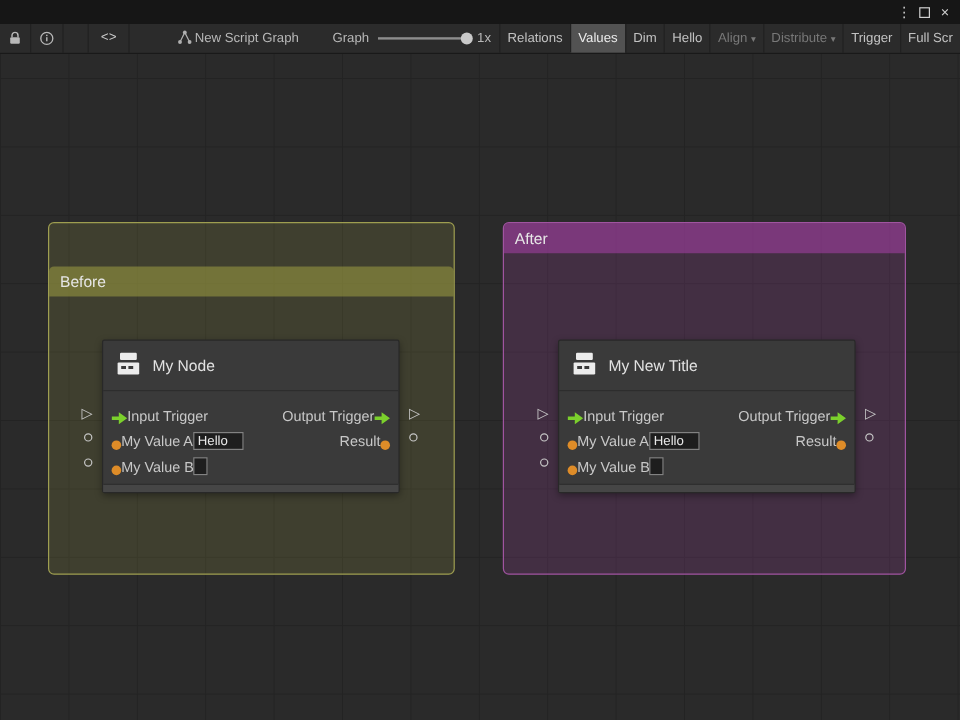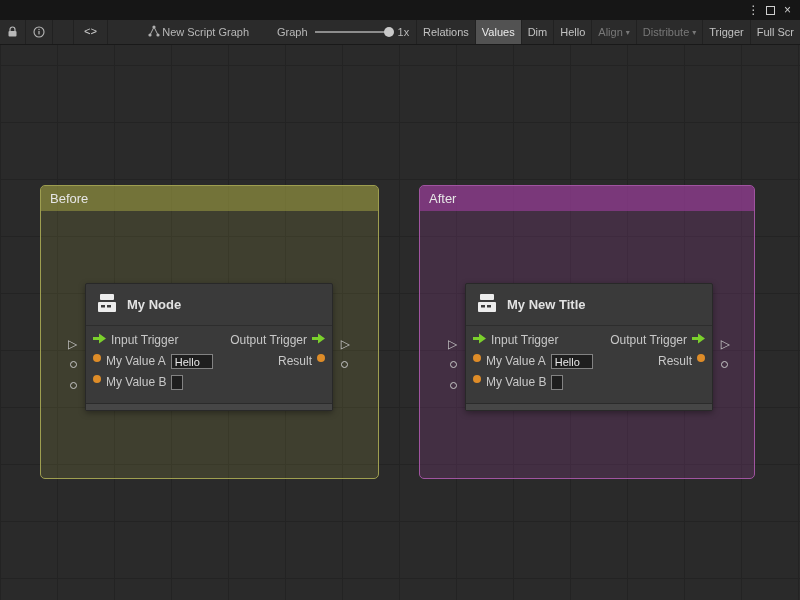--- a/index.html
+++ b/index.html
@@ -31,31 +31,31 @@
 
   
   .canvas { position:relative; flex:1; background-color:#2a2a2a;
     background-image:linear-gradient(#232323 1px,transparent 1px),linear-gradient(90deg,#232323 1px,transparent 1px);
     background-size:57px 57px; background-position:0 20px,0 0; overflow:hidden; }
 
   
   .group { position:absolute; border-radius:5px; border:1px solid; }
   .group-header { height:25px; display:flex; align-items:center; padding:0 9px; font-size:13px; color:#e6e6e6; border-radius:4px 4px 0 0; }
   .group-before { left:40px; top:140px; width:339px; height:294px; border-color:#9e9e50; background:rgba(158,158,70,0.18); }
-  .group-before .group-header { background:rgba(158,158,66,0.55); }
+  .group-before .group-header { background:rgba(158,158,66,0.55);margin-top:36px; }
   .group-after { left:419px; top:140px; width:336px; height:294px; border-color:#a054a0; background:rgba(168,70,168,0.20); }
   .group-after .group-header { background:rgba(168,64,168,0.55); }
 
   
   .node { position:absolute; width:248px; background:#3a3a3a; border:1px solid #282828; border-radius:2px; box-shadow:0 2px 6px rgba(0,0,0,0.35); }
   .node-before { left:85px; top:238px; }
   .node-after { left:465px; top:238px; }
-  .node-header { height:42px; display:flex; align-items:center; gap:9px; padding:4px 10px; border-bottom:1px solid #2d2d2d; font-size:13px; color:#e2e2e2;font-weight:bold; }
+  .node-header { height:42px; display:flex; align-items:center; gap:9px; padding:4px 10px; border-bottom:1px solid #2d2d2d; font-size:13px; color:#e2e2e2; }
   .node-rows { padding:7px 0; }
-  .node-row { height:21px; display:flex; align-items:flex-start; gap:5px; padding:0 7px; font-size:12px; color:#c8c8c8; }
+  .node-row { height:21px; display:flex; align-items:flex-end; padding:0 7px; font-size:12px; color:#c8c8c8; }
   .flex-sp { flex:1; }
   .node-footer { height:7px; background:#464646; border-top:1px solid #2b2b2b; }
   .flow-arrow { display:flex; align-items:center; flex:none; }
   .value-dot { width:8px; height:8px; border-radius:50%; background:#de8c28; flex:none; }
   .inline-field { height:15px; background:#1e1e1e; border:1px solid #828282; color:#e8e8e8; font-size:11px; padding:0 3px; width:42px; font-family:inherit; }
   .inline-field.small { width:12px; }
 
   
   .ext { position:absolute; color:#c6c6c6; }
   .ext.tri { font-size:12px; line-height:12px; top:54px; }

